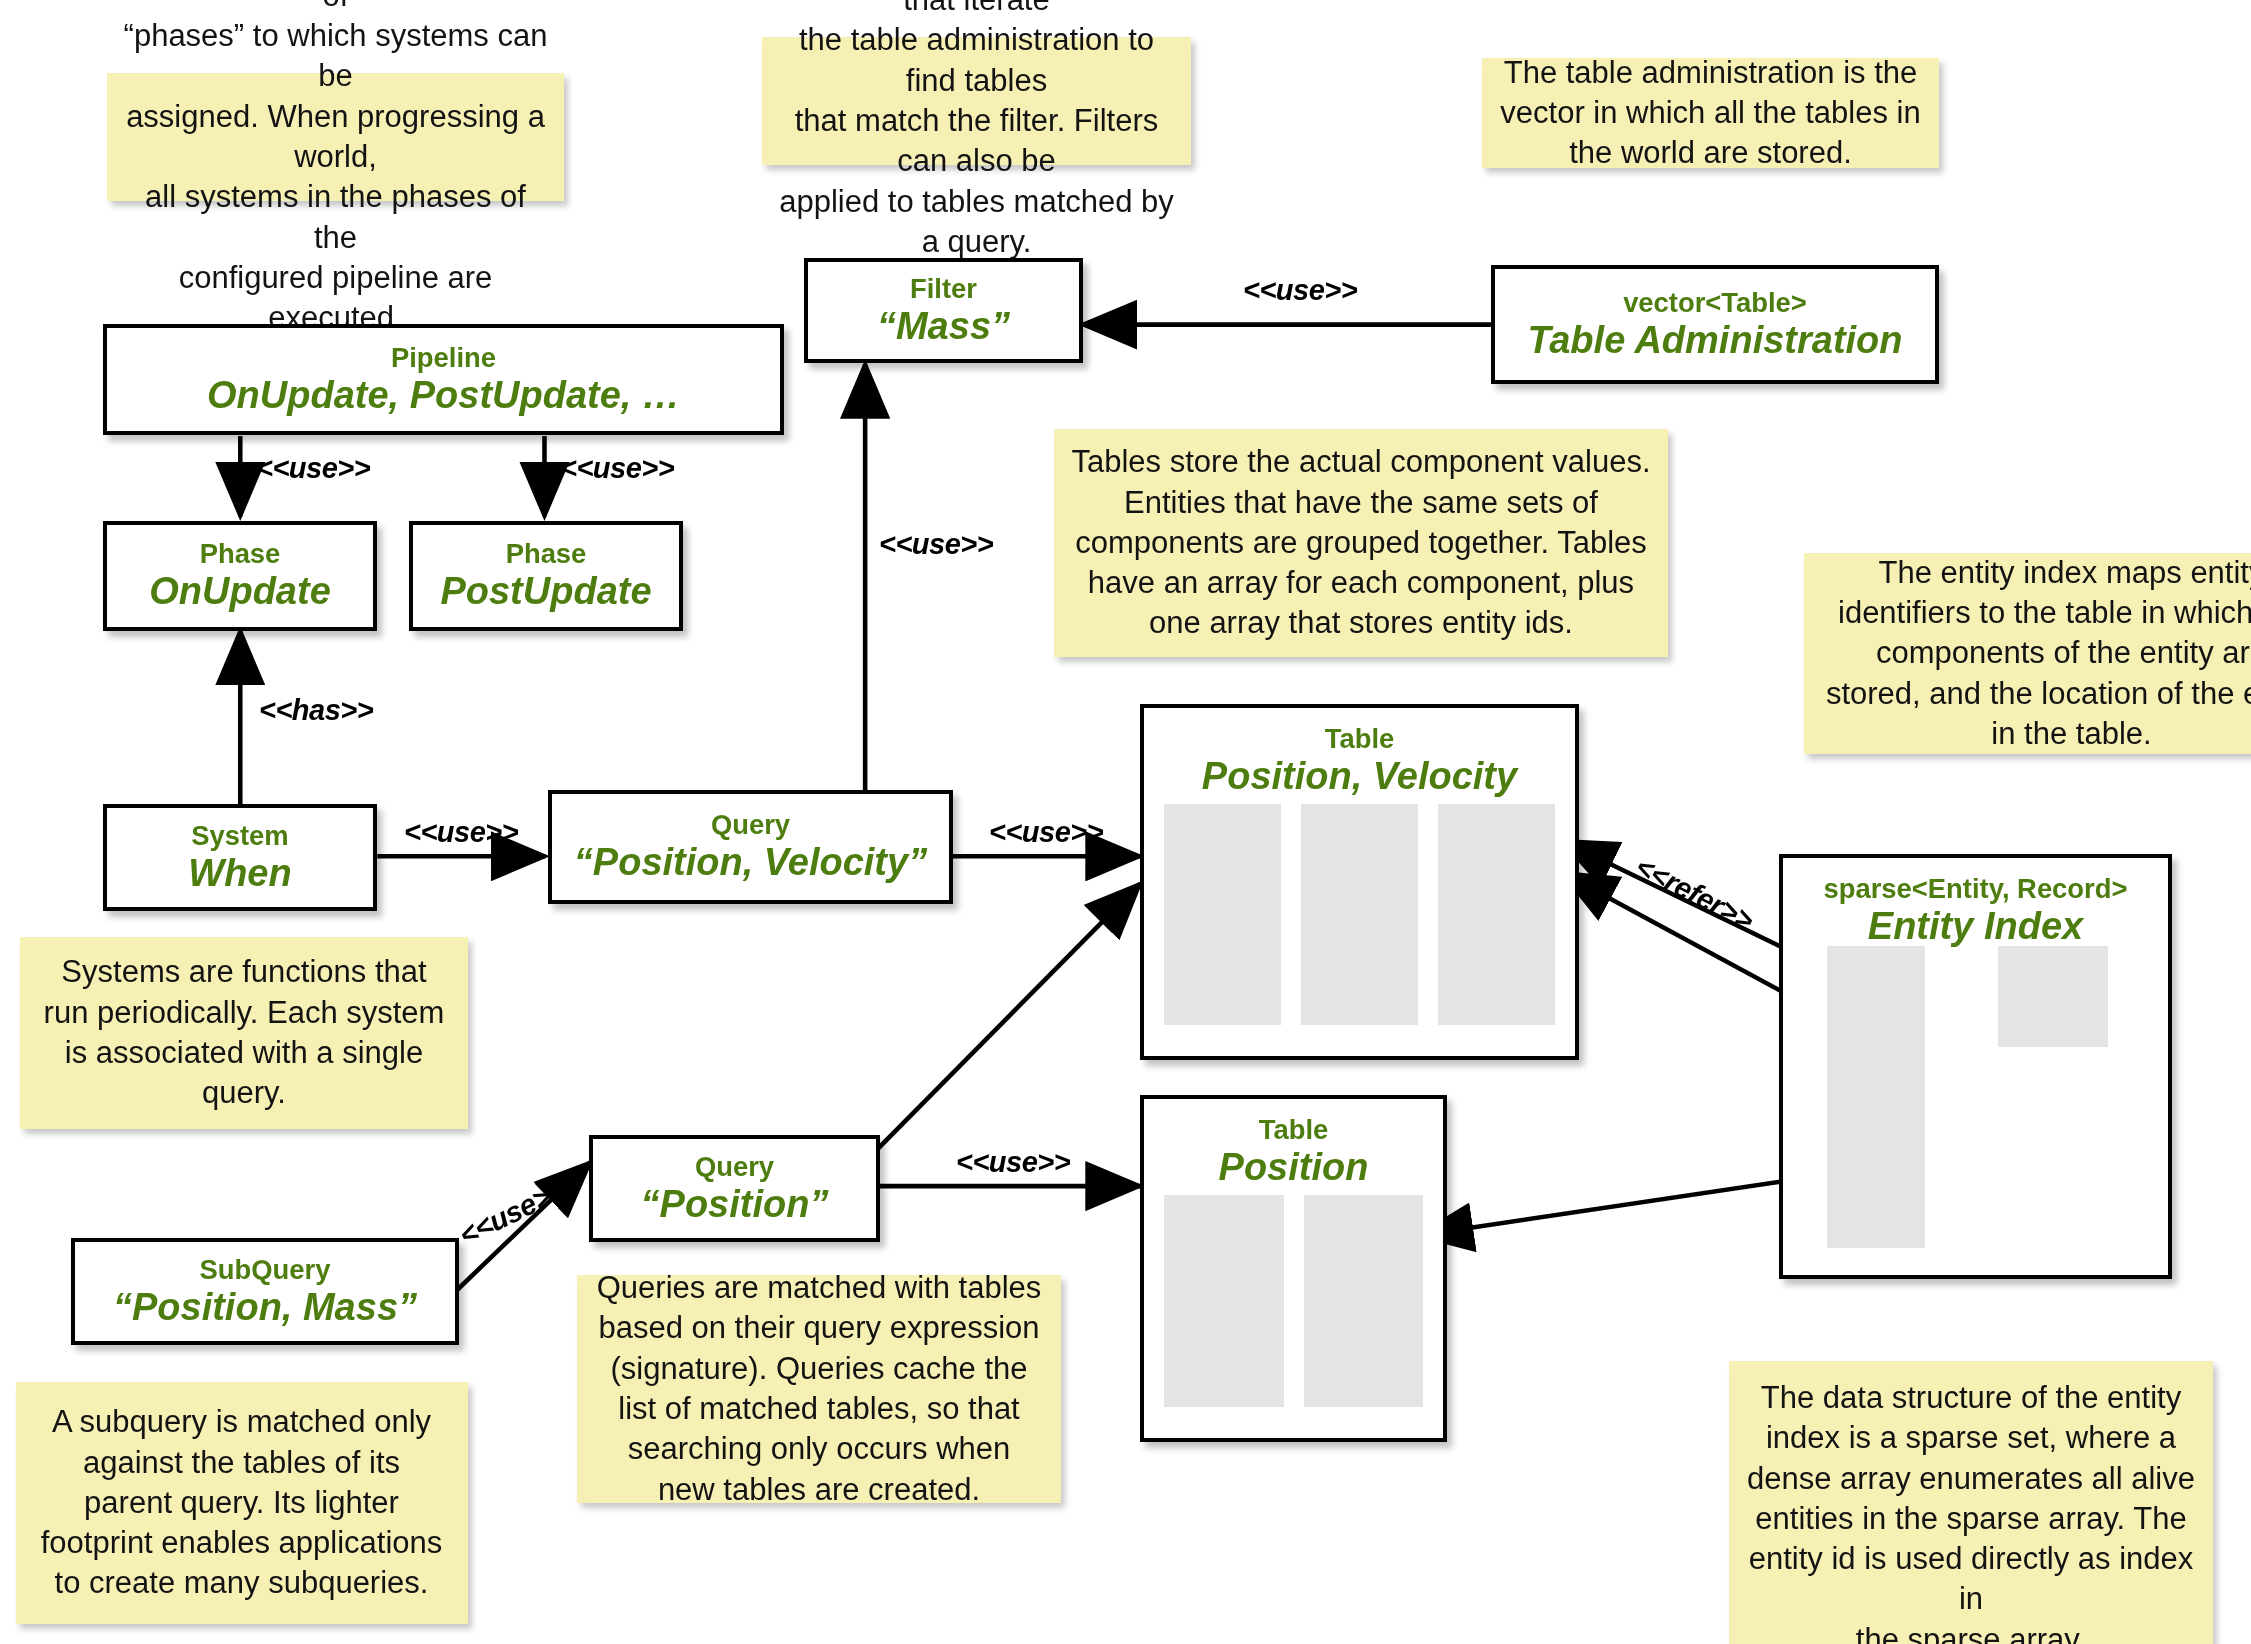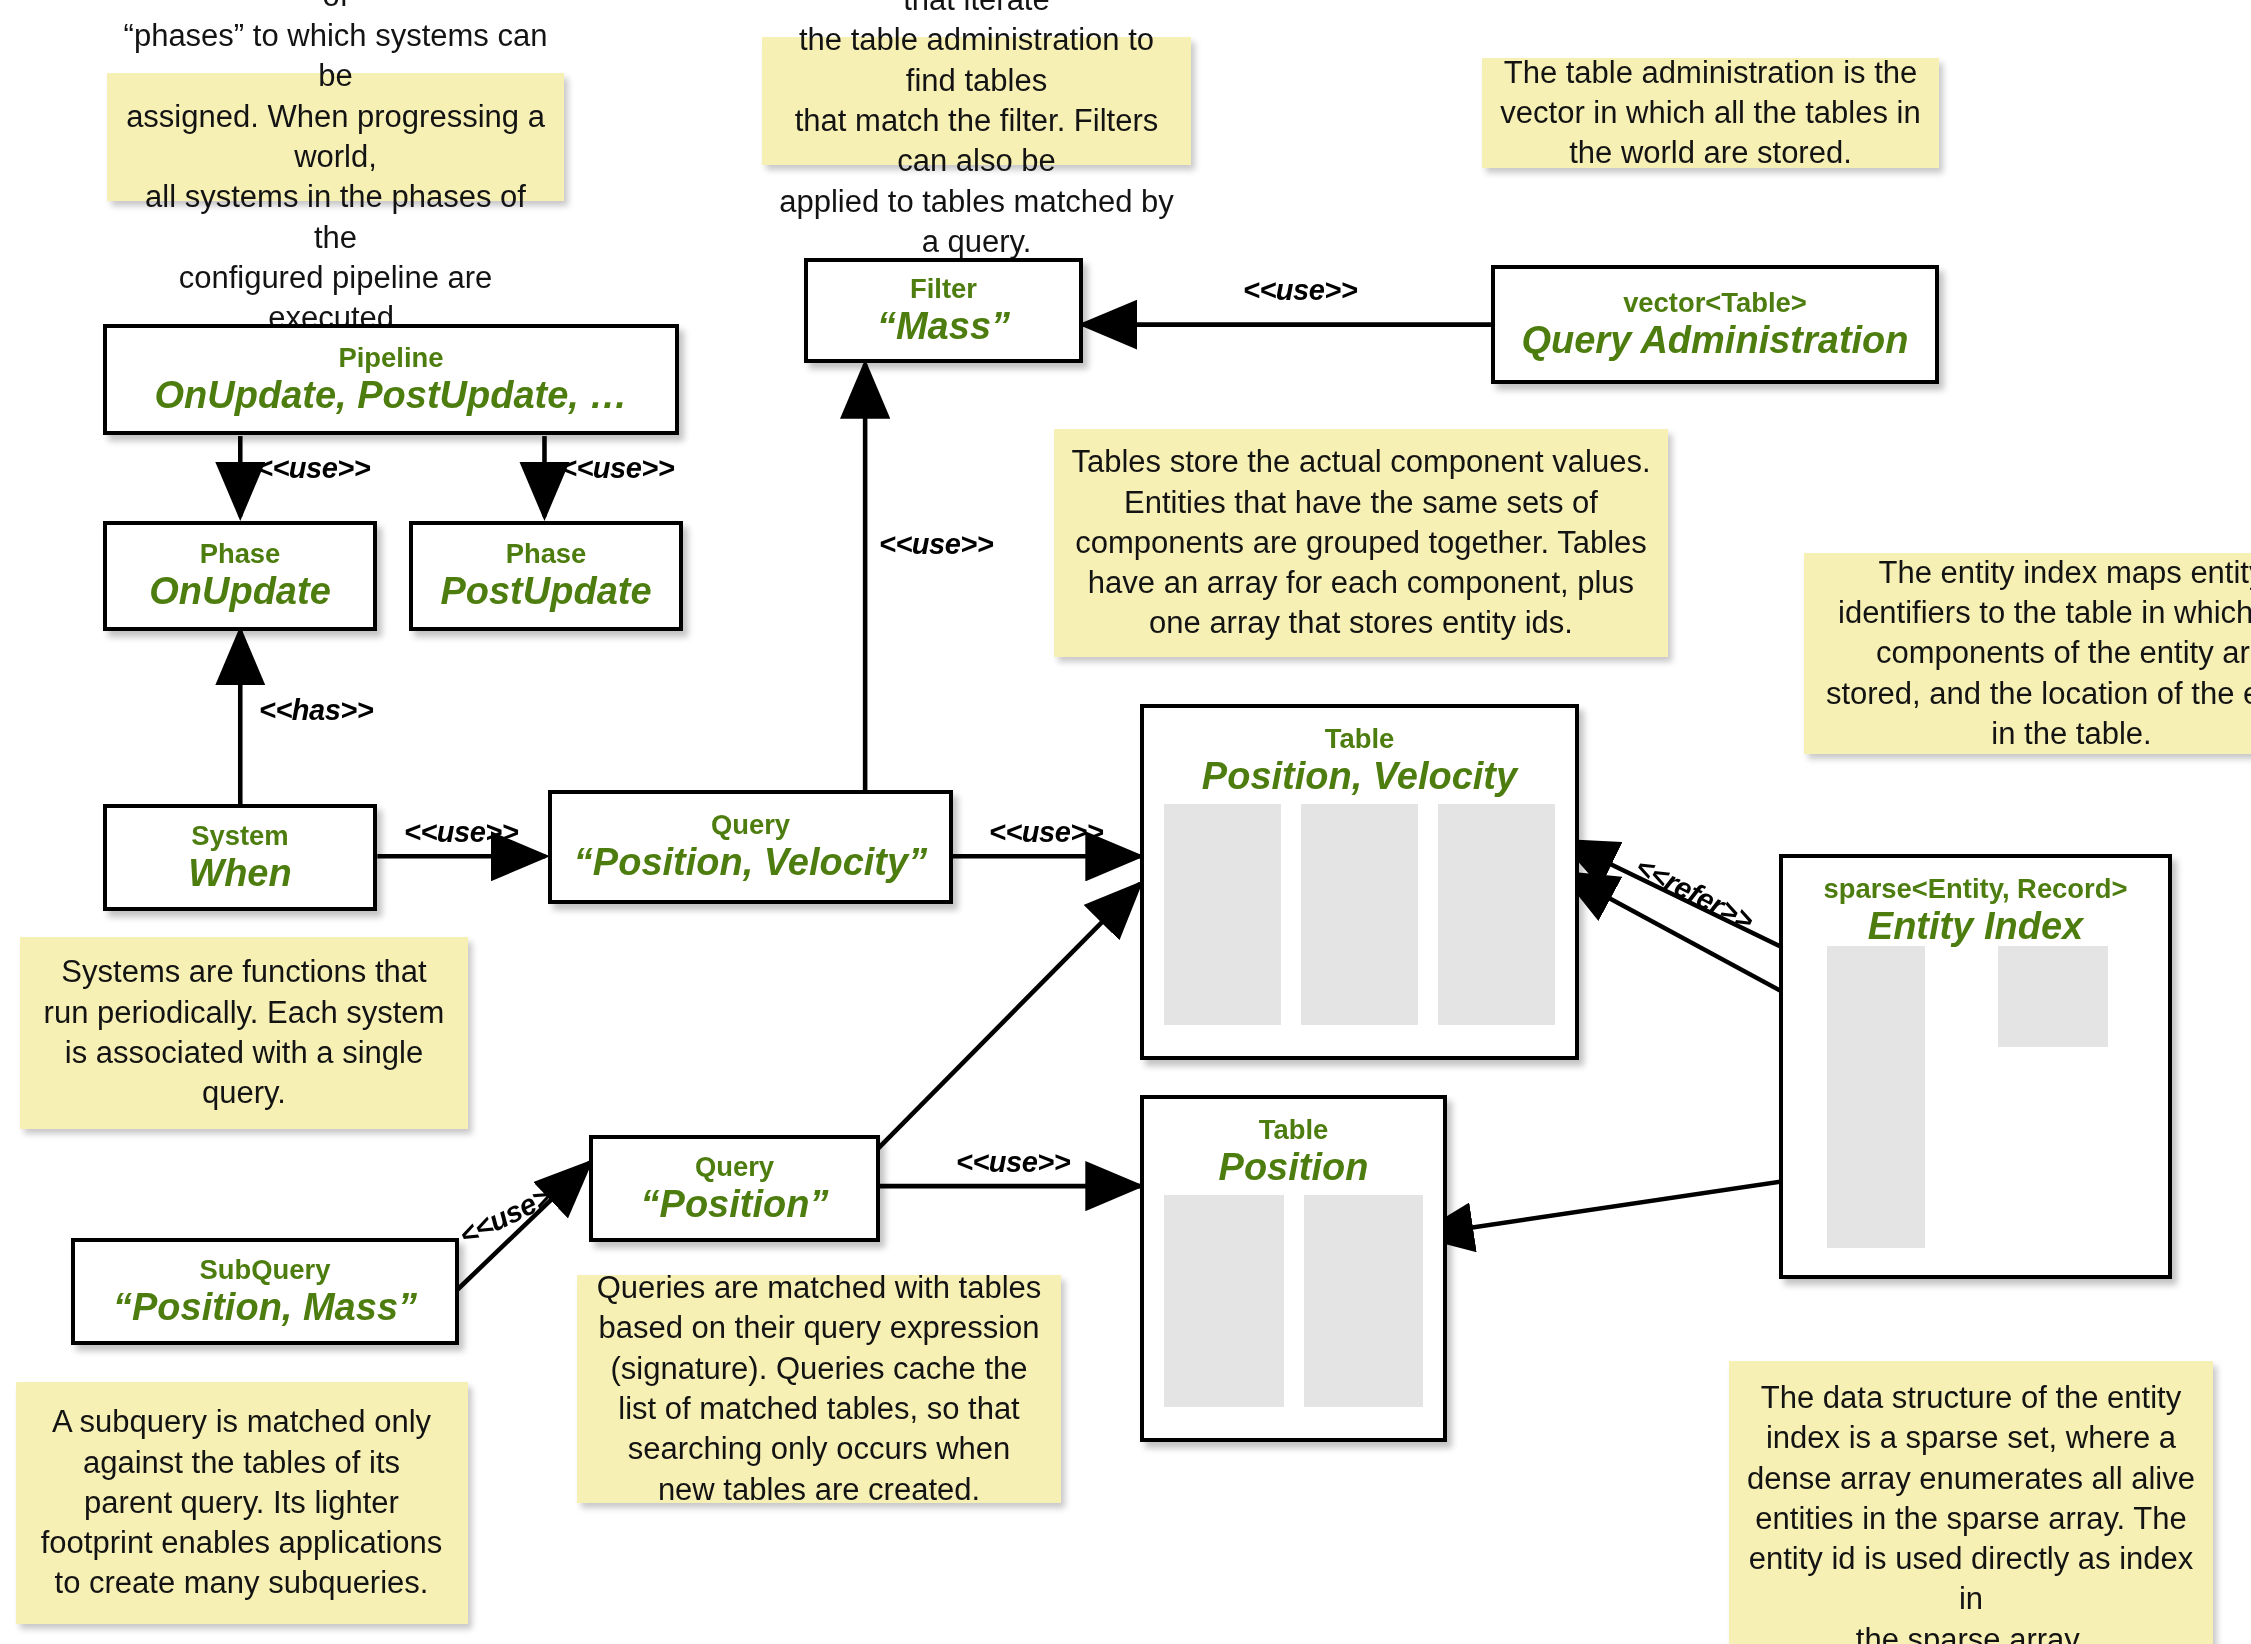--- a/index.html
+++ b/index.html
@@ -195,21 +195,21 @@
 footprint enables applications
 to create many subqueries.</div>
 
   <div class="note" style="left:1729px;top:1334px;width:484px;height:316px;margin-top:27px;">The data structure of the entity
 index is a sparse set, where a
 dense array enumerates all alive
 entities in the sparse array. The
 entity id is used directly as index in
 the sparse array.</div>
 
-  <div class="ubox" style="left:103px;top:324px;width:576px;height:111px;">
+  <div class="ubox" style="left:103px;top:324px;width:681px;height:111px;">
     <div class="stereo">Pipeline</div>
     <div class="nm">OnUpdate, PostUpdate, …</div>
   </div>
 
   <div class="ubox" style="left:103px;top:521px;width:274px;height:110px;">
     <div class="stereo">Phase</div>
     <div class="nm">OnUpdate</div>
   </div>
 
   <div class="ubox" style="left:409px;top:521px;width:274px;height:110px;">
@@ -237,21 +237,21 @@
     <div class="nm">“Position, Mass”</div>
   </div>
 
   <div class="ubox" style="left:804px;top:258px;width:279px;height:105px;">
     <div class="stereo">Filter</div>
     <div class="nm">“Mass”</div>
   </div>
 
   <div class="ubox" style="left:1491px;top:265px;width:448px;height:119px;">
     <div class="stereo">vector&lt;Table&gt;</div>
-    <div class="nm">Query Administration</div>
+    <div class="nm">Table Administration</div>
   </div>
 
   <div class="ubox tbox" style="left:1140px;top:704px;width:439px;height:356px;">
     <div class="stereo">Table</div>
     <div class="nm">Position, Velocity</div>
     <div class="cols">
       <div class="col"></div>
       <div class="col"></div>
       <div class="col"></div>
     </div>

